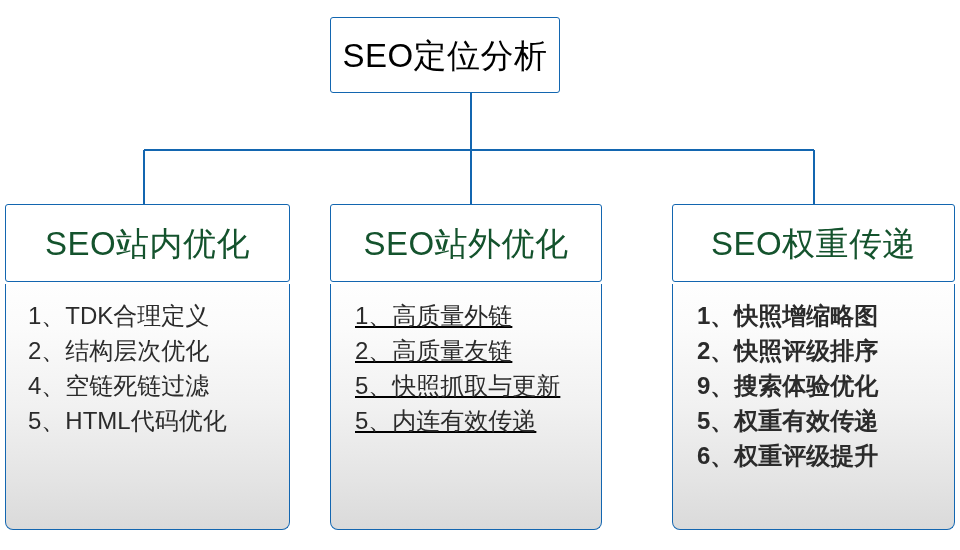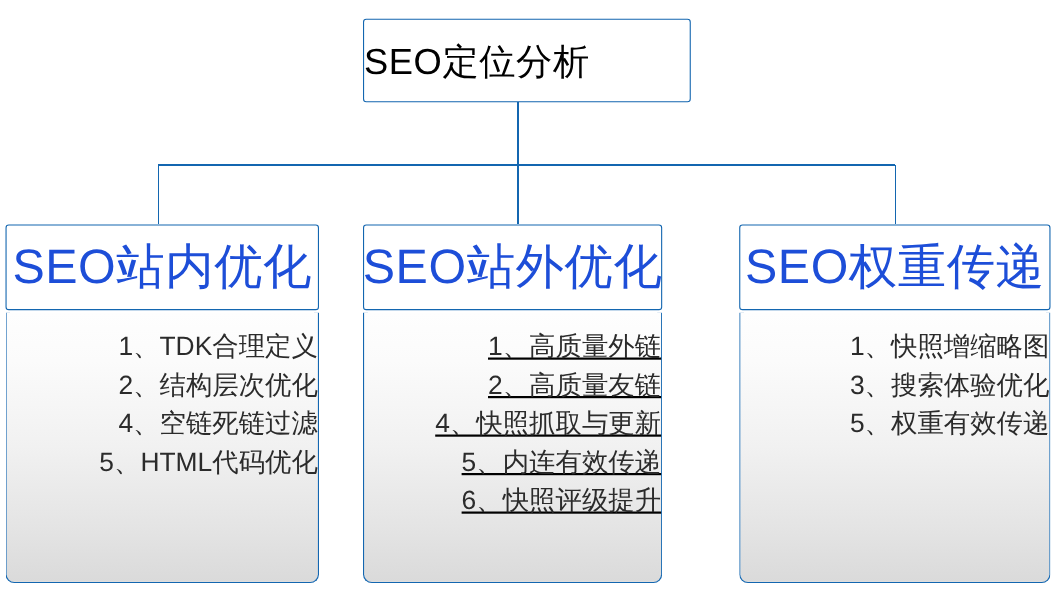--- a/index.html
+++ b/index.html
@@ -30,29 +30,29 @@
     width: 960px;
     height: 550px;
     pointer-events: none;
   }
 
   
   .root-node {
     position: absolute;
     left: 330px;
     top: 17px;
-    width: 298px;
+    width: 230px;
     height: 76px;
     box-sizing: border-box;
     border: 1.6px solid #1366b0;
     border-radius: 3px;
     background: #ffffff;
     display: flex;
     align-items: center;
-    justify-content: flex-start;
+    justify-content: center;
   }
   .root-title {
     font-size: 33px;
     line-height: 1;
     letter-spacing: 0.5px;
     color: #000000;
     white-space: nowrap;
   }
 
   
@@ -64,59 +64,58 @@
     box-sizing: border-box;
     height: 78px;
     border: 1.6px solid #1366b0;
     border-radius: 3px;
     background: #ffffff;
     display: flex;
     align-items: center;
     justify-content: center;
   }
   .col-head-title {
-    font-size: 44px;
+    font-size: 33px;
     line-height: 1;
     letter-spacing: 0.5px;
-    color: #1d4ed8;
+    color: #14532d;
     white-space: nowrap;
   }
   .col-body {
     box-sizing: border-box;
     margin-top: 2px;
     height: 246px;
     border: 1.6px solid #1366b0;
     border-top: none;
     border-radius: 0 0 8px 8px;
     background: linear-gradient(to bottom, #fefefe 0%, #fbfbfb 18%, #f1f1f1 50%, #e4e4e4 80%, #dadada 100%);
     padding: 14px 0 10px 0;
     display: flex;
     flex-direction: column;
     justify-content: flex-start;
   }
   .item-list {
     list-style: none;
     margin: 0;
     padding: 0 0 0 22px;
-    text-align: right;
   }
   .item-list li {
     font-size: 24px;
     line-height: 35px;
     color: #2b2b2b;
     white-space: nowrap;
   }
 
   
   #col-0 { left: 5px;   width: 285px; }
   #col-1 { left: 330px; width: 272px; }
   #col-2 { left: 672px; width: 283px; }
 
   #col-1 .item-list { padding-left: 24px; text-decoration: underline; }
-  #col-2 .item-list { padding-left: 24px; }
+  #col-2 .item-list { padding-left: 24px; font-weight: bold; }
 </style>
 </head>
 <body>
 
 <div id="stage">
 
   <svg id="connectors" viewBox="0 0 960 550" width="960" height="550">
 
     <line x1="471" y1="93" x2="471" y2="150" stroke="#1366b0" stroke-width="1.6" shape-rendering="crispEdges"></line>
 
@@ -146,33 +145,34 @@
   </div>
 
   <div class="column" id="col-1">
     <div class="col-head">
       <span class="col-head-title">SEO站外优化</span>
     </div>
     <div class="col-body">
       <ul class="item-list">
         <li>1、高质量外链</li>
         <li>2、高质量友链</li>
-        <li>4、快照抓取与更新</li>
+        <li>5、快照抓取与更新</li>
         <li>5、内连有效传递</li>
-        <li>6、快照评级提升</li>
       </ul>
     </div>
   </div>
 
   <div class="column" id="col-2">
     <div class="col-head">
       <span class="col-head-title">SEO权重传递</span>
     </div>
     <div class="col-body">
       <ul class="item-list">
         <li>1、快照增缩略图</li>
-        <li>3、搜索体验优化</li>
+        <li>2、快照评级排序</li>
+        <li>9、搜索体验优化</li>
         <li>5、权重有效传递</li>
+        <li>6、权重评级提升</li>
       </ul>
     </div>
   </div>
 
 </div>
 
 </body></html>

